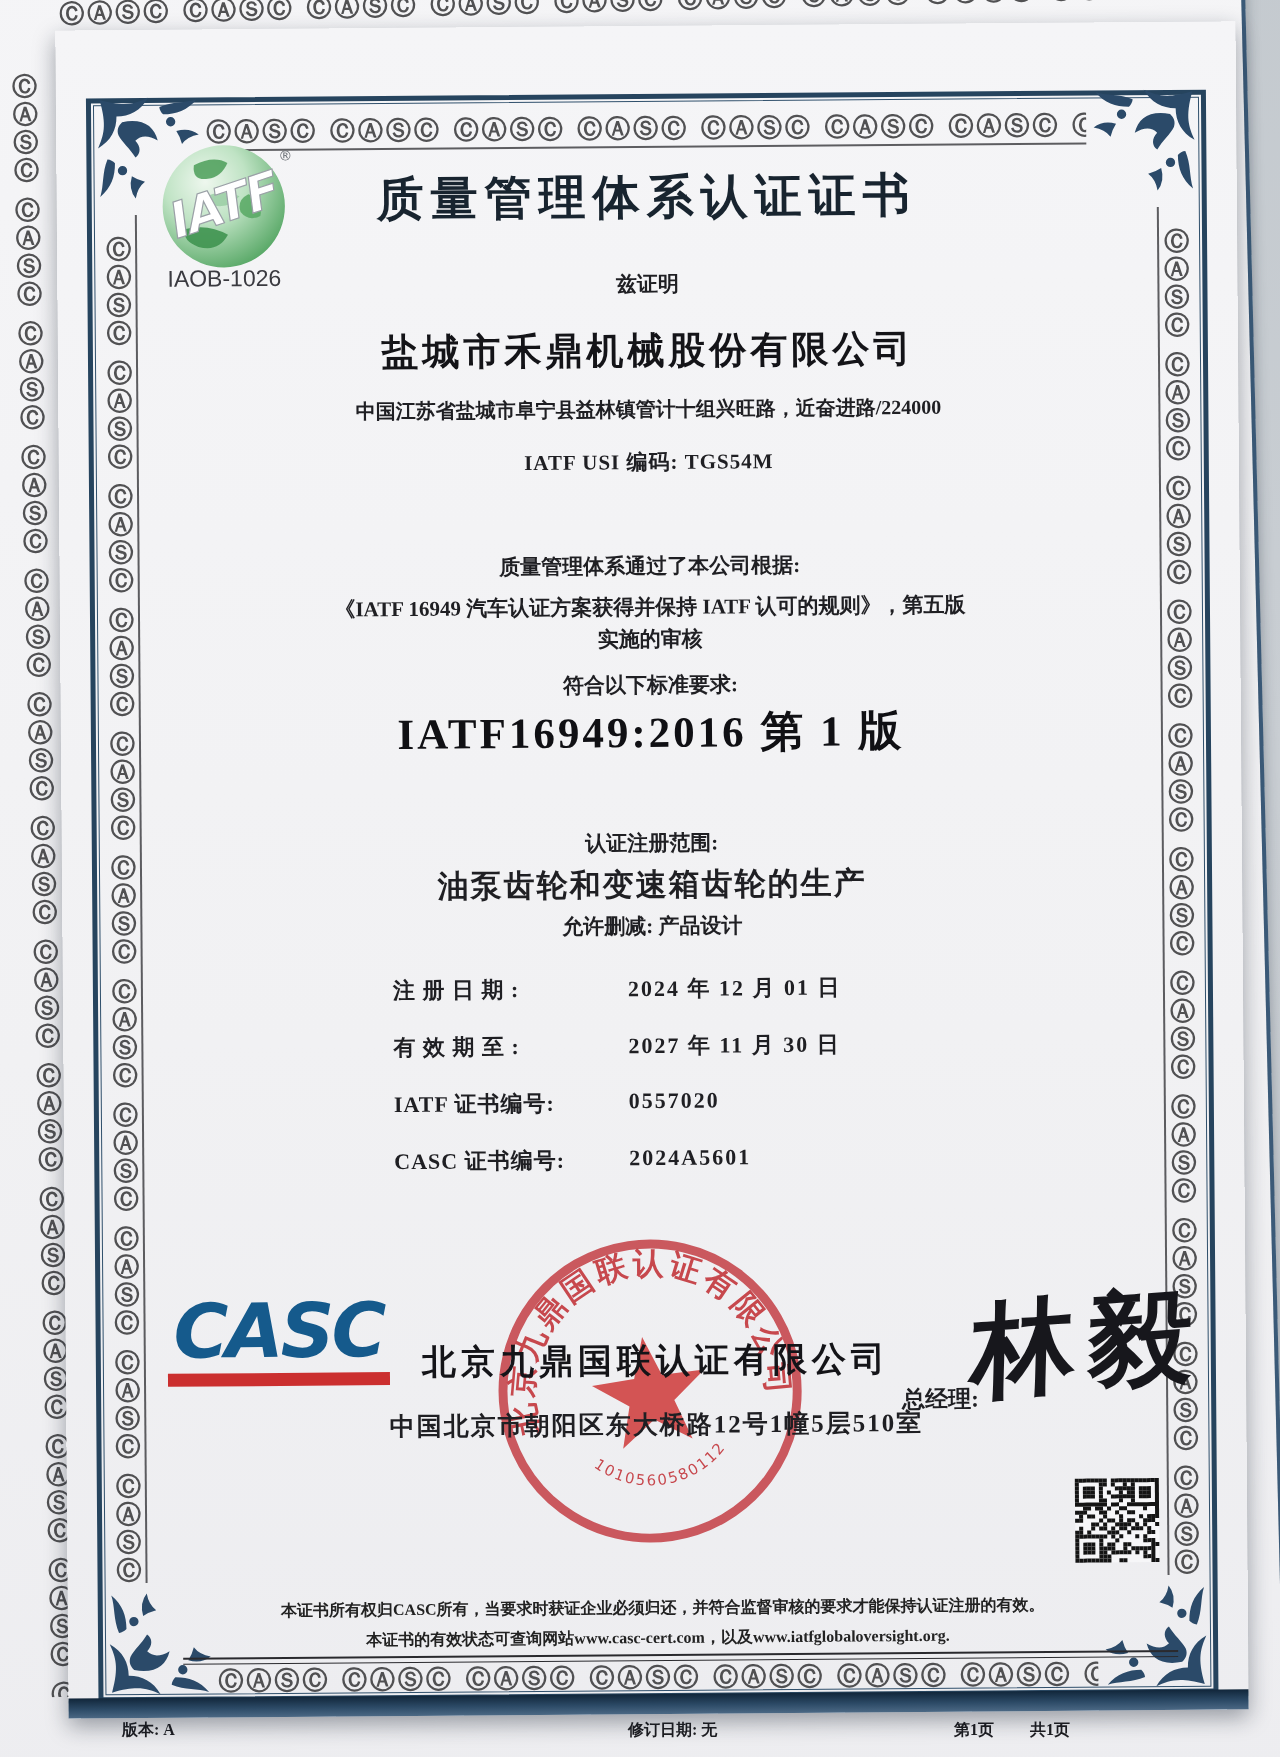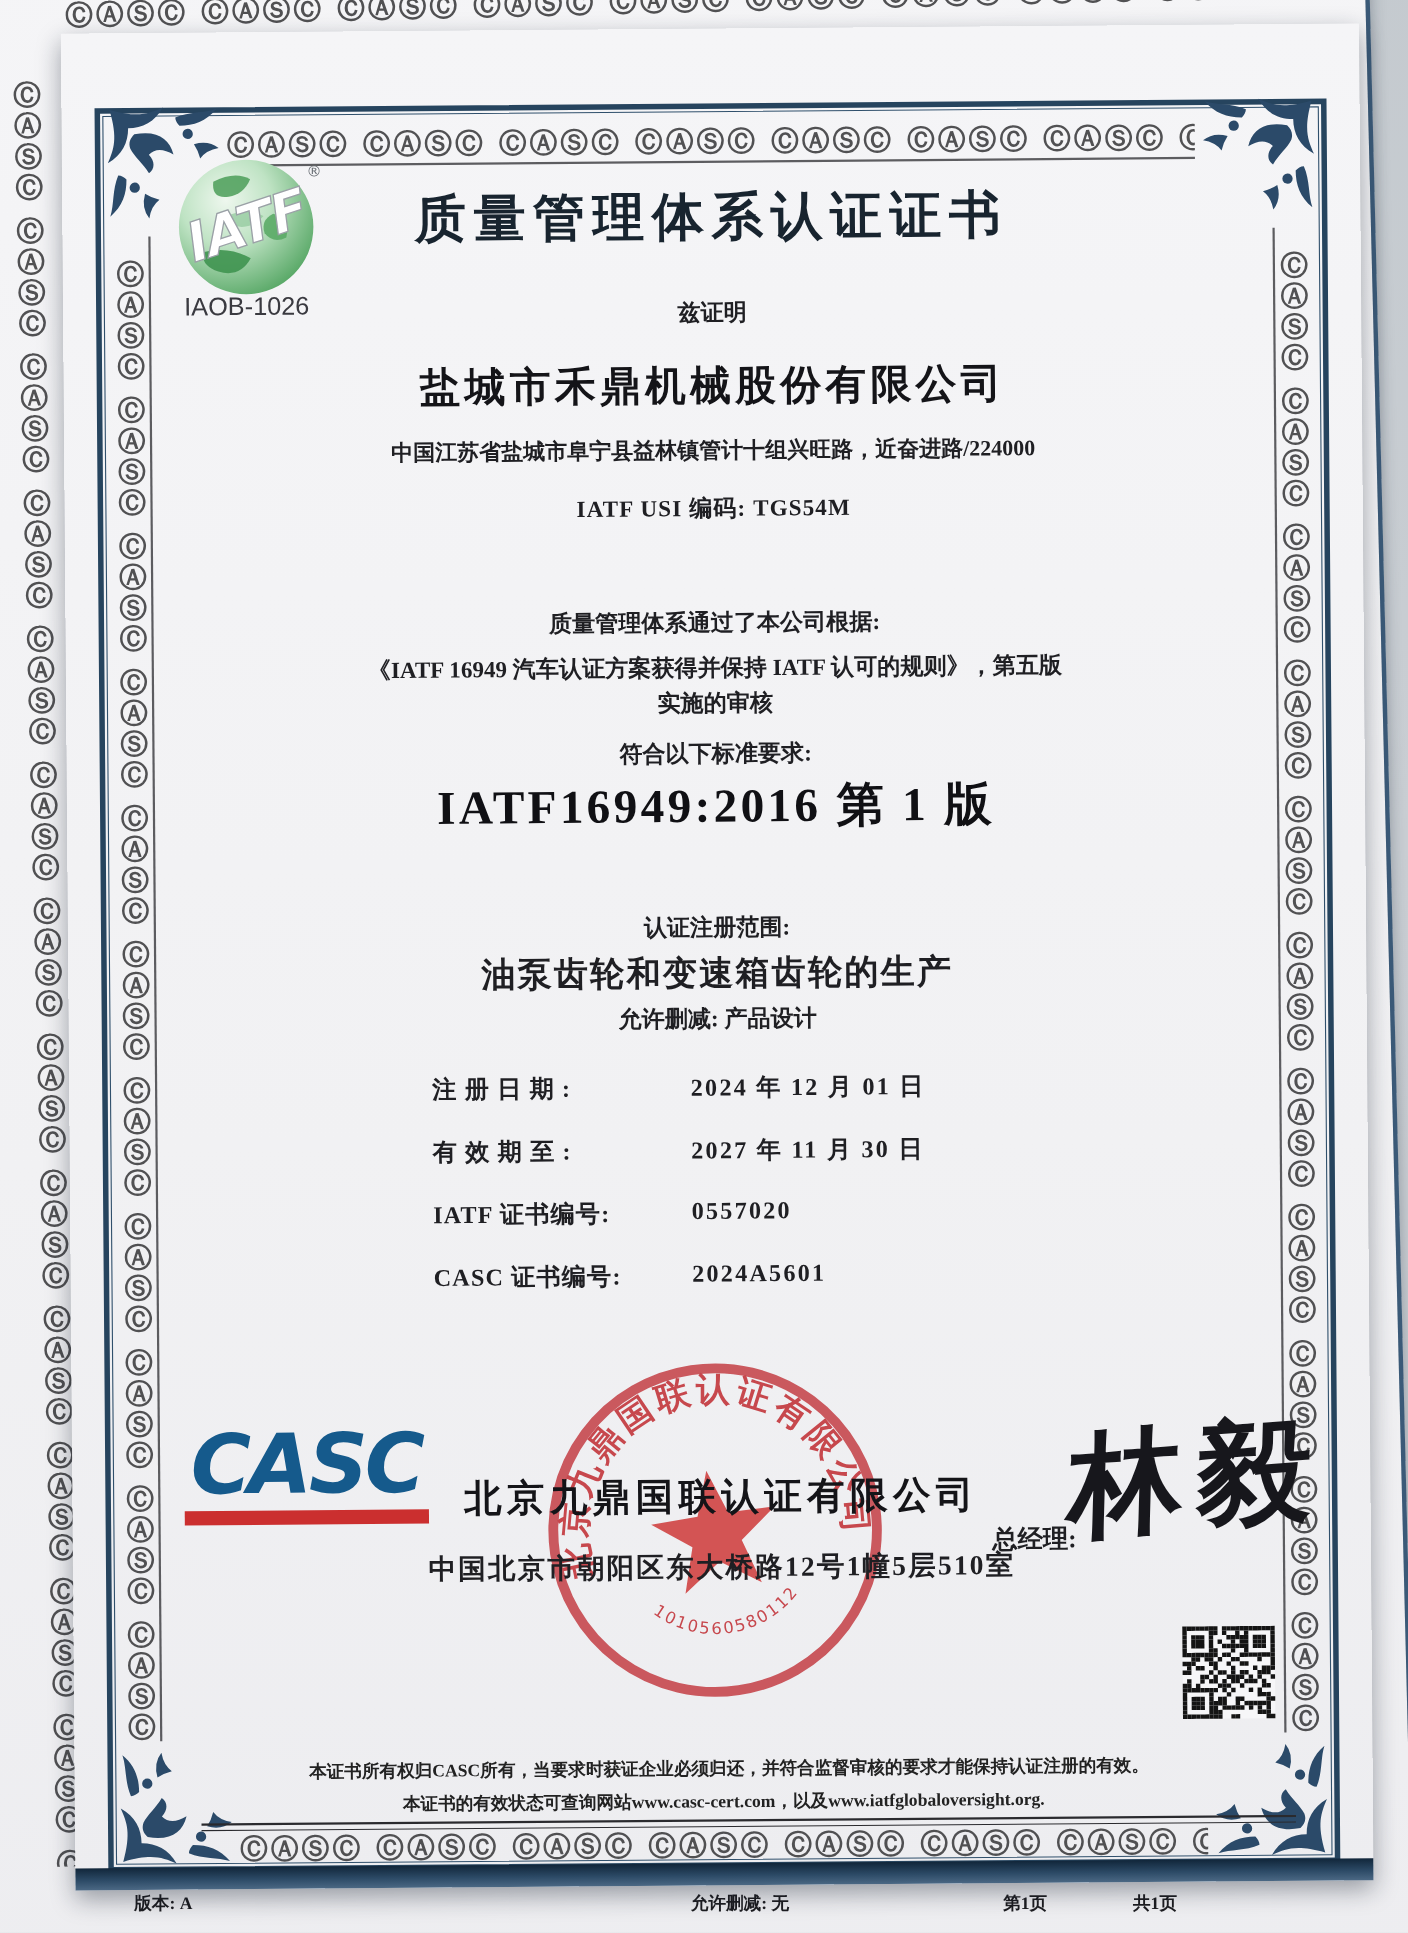--- a/index.html
+++ b/index.html
@@ -83,34 +83,34 @@
   #fineprint2{top:1602px;font-size:16px;font-weight:bold;color:#222;}
   #hairline{position:absolute;left:115px;right:70px;top:1628px;height:4px;
             border-top:2px solid #2a2a2e;border-bottom:1px solid #2a2a2e;}
   #bottom-band{position:absolute;left:0;right:0;bottom:0;height:20px;
                background:linear-gradient(180deg,#11263a 0%,#2c4a66 55%,#4b6884 100%);}
   #page-footer{position:absolute;left:0;top:1716px;width:1280px;height:40px;z-index:2;
                font-size:16px;font-weight:bold;color:#1c1c20;}
   .pf-item{position:absolute;top:4px;}
   #pf-version{left:122px;}
   #pf-revision{left:628px;}
-  #pf-page{left:912px;}
+  #pf-page{left:954px;}
   #pf-pages{left:1030px;}
 </style>
 </head>
 <body>
 
 <div class="sheet" id="back-sheet">
   <div class="casc-strip strip-h" style="position:absolute;left:110px;right:70px;top:76px;">ⒸⒶⓈⒸ  ⒸⒶⓈⒸ  ⒸⒶⓈⒸ  ⒸⒶⓈⒸ  ⒸⒶⓈⒸ  ⒸⒶⓈⒸ  ⒸⒶⓈⒸ  ⒸⒶⓈⒸ  ⒸⒶⓈⒸ  ⒸⒶⓈⒸ  ⒸⒶⓈⒸ  ⒸⒶⓈⒸ  ⒸⒶⓈⒸ  ⒸⒶⓈⒸ  ⒸⒶⓈⒸ  ⒸⒶⓈⒸ  ⒸⒶⓈⒸ  ⒸⒶⓈⒸ  ⒸⒶⓈⒸ  ⒸⒶⓈⒸ  ⒸⒶⓈⒸ  ⒸⒶⓈⒸ  ⒸⒶⓈⒸ  ⒸⒶⓈⒸ  ⒸⒶⓈⒸ  ⒸⒶⓈⒸ  ⒸⒶⓈⒸ  ⒸⒶⓈⒸ  ⒸⒶⓈⒸ  ⒸⒶⓈⒸ  ⒸⒶⓈⒸ  ⒸⒶⓈⒸ  ⒸⒶⓈⒸ  ⒸⒶⓈⒸ  ⒸⒶⓈⒸ  ⒸⒶⓈⒸ  ⒸⒶⓈⒸ  ⒸⒶⓈⒸ  ⒸⒶⓈⒸ  ⒸⒶⓈⒸ  </div>
   <div class="casc-strip strip-v" style="position:absolute;left:56px;top:130px;bottom:120px;">ⒸⒶⓈⒸ  ⒸⒶⓈⒸ  ⒸⒶⓈⒸ  ⒸⒶⓈⒸ  ⒸⒶⓈⒸ  ⒸⒶⓈⒸ  ⒸⒶⓈⒸ  ⒸⒶⓈⒸ  ⒸⒶⓈⒸ  ⒸⒶⓈⒸ  ⒸⒶⓈⒸ  ⒸⒶⓈⒸ  ⒸⒶⓈⒸ  ⒸⒶⓈⒸ  ⒸⒶⓈⒸ  ⒸⒶⓈⒸ  ⒸⒶⓈⒸ  ⒸⒶⓈⒸ  ⒸⒶⓈⒸ  ⒸⒶⓈⒸ  ⒸⒶⓈⒸ  ⒸⒶⓈⒸ  ⒸⒶⓈⒸ  ⒸⒶⓈⒸ  ⒸⒶⓈⒸ  ⒸⒶⓈⒸ  ⒸⒶⓈⒸ  ⒸⒶⓈⒸ  ⒸⒶⓈⒸ  ⒸⒶⓈⒸ  ⒸⒶⓈⒸ  ⒸⒶⓈⒸ  ⒸⒶⓈⒸ  ⒸⒶⓈⒸ  ⒸⒶⓈⒸ  ⒸⒶⓈⒸ  ⒸⒶⓈⒸ  ⒸⒶⓈⒸ  ⒸⒶⓈⒸ  ⒸⒶⓈⒸ  </div>
 </div>
 
 <div id="page-footer">
   <span class="pf-item" id="pf-version">版本: A</span>
-  <span class="pf-item" id="pf-revision">允许删减: 无</span>
+  <span class="pf-item" id="pf-revision">修订日期: 无</span>
   <span class="pf-item" id="pf-page">第1页</span>
   <span class="pf-item" id="pf-pages">共1页</span>
 </div>
 
 <div class="sheet" id="front-sheet">
 
   <div class="frame">
       <div class="frame-inner"></div>
     </div>
   <div class="casc-strip strip-h" id="strip-top">ⒸⒶⓈⒸ  ⒸⒶⓈⒸ  ⒸⒶⓈⒸ  ⒸⒶⓈⒸ  ⒸⒶⓈⒸ  ⒸⒶⓈⒸ  ⒸⒶⓈⒸ  ⒸⒶⓈⒸ  ⒸⒶⓈⒸ  ⒸⒶⓈⒸ  ⒸⒶⓈⒸ  ⒸⒶⓈⒸ  ⒸⒶⓈⒸ  ⒸⒶⓈⒸ  ⒸⒶⓈⒸ  ⒸⒶⓈⒸ  ⒸⒶⓈⒸ  ⒸⒶⓈⒸ  ⒸⒶⓈⒸ  ⒸⒶⓈⒸ  ⒸⒶⓈⒸ  ⒸⒶⓈⒸ  ⒸⒶⓈⒸ  ⒸⒶⓈⒸ  ⒸⒶⓈⒸ  ⒸⒶⓈⒸ  ⒸⒶⓈⒸ  ⒸⒶⓈⒸ  ⒸⒶⓈⒸ  ⒸⒶⓈⒸ  ⒸⒶⓈⒸ  ⒸⒶⓈⒸ  ⒸⒶⓈⒸ  ⒸⒶⓈⒸ  ⒸⒶⓈⒸ  ⒸⒶⓈⒸ  ⒸⒶⓈⒸ  ⒸⒶⓈⒸ  ⒸⒶⓈⒸ  ⒸⒶⓈⒸ  </div>

